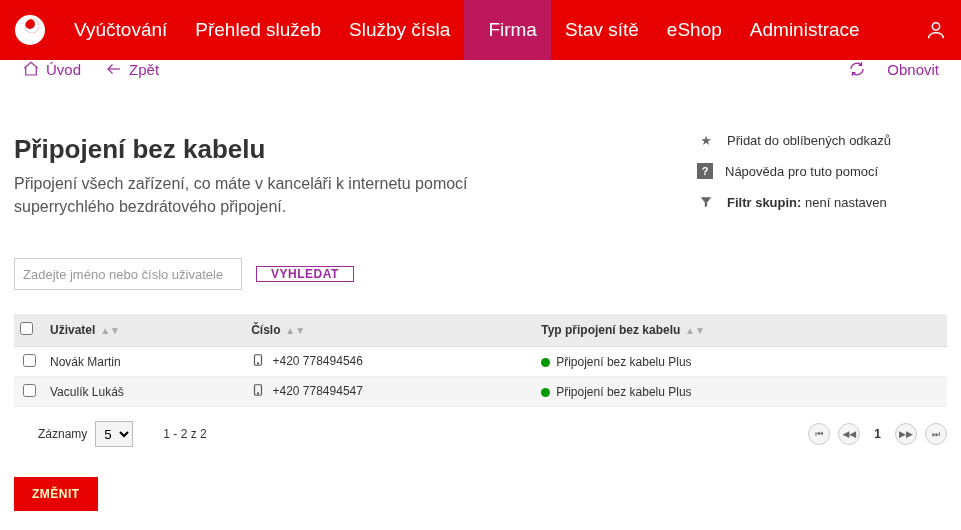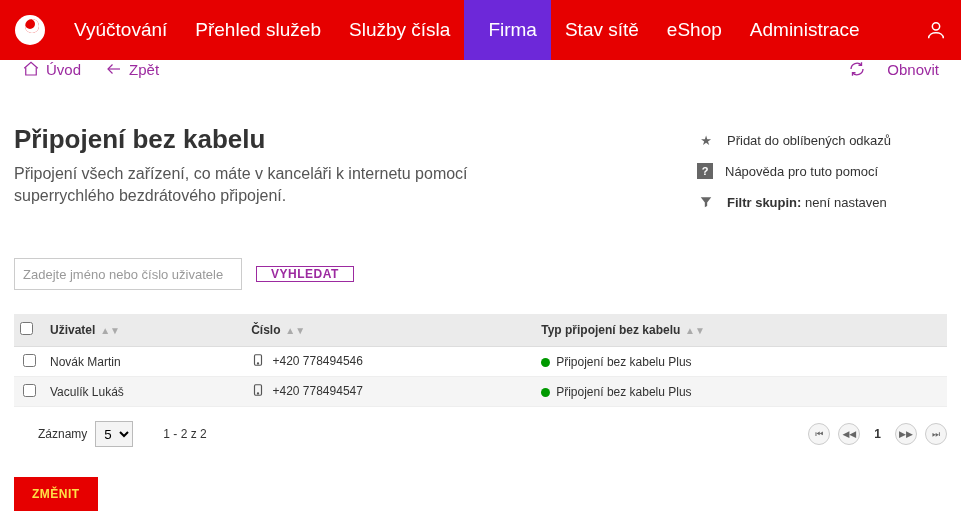--- a/index.html
+++ b/index.html
@@ -5,36 +5,36 @@
   * { box-sizing: border-box; margin: 0; padding: 0; }
   body { font-family: Arial, Helvetica, sans-serif; font-size: 13px; color: #333; background: #fff; width: 961px; }
 
   
   .topnav { background: #e60000; height: 60px; display: flex; align-items: stretch; padding-left: 10px; justify-content: center; }
   .logo { width: 40px; display: flex; align-items: center; justify-content: center; }
   .logo-circle { width: 30px; height: 30px; border-radius: 50%; background: #fff; position: relative; }
   .logo-circle::after { content: ""; position: absolute; width: 14px; height: 14px; border-radius: 50%; background: #e60000; top: 4px; left: 10px; box-shadow: -2px -2px 0 2px #fff inset; }
   .nav-items { display: flex; align-items: stretch; margin-left: 10px; }
   .nav-item { display: flex; align-items: center; padding: 0 14px; color: #fff; font-size: 19px; cursor: pointer; white-space: nowrap; }
-  .nav-item.active { background: #6d28d9; padding-left: 24px; }
+  .nav-item.active { background: #be185d; padding-left: 24px; }
   .nav-spacer { flex: 1; }
   .nav-user { width: 50px; display: flex; align-items: center; justify-content: center; color: #fff; cursor: pointer; }
   .user-svg { width: 22px; height: 22px; stroke: #fff; stroke-width: 1.6; fill: none; }
 
   
   .utilbar { display: flex; align-items: flex-start; height: 48px; padding: 0 22px; color: #9c2aa0; font-size: 15px; }
   .util-link { display: flex; align-items: center; gap: 6px; cursor: pointer; color: #9c2aa0; margin-right: 24px; }
   .util-link svg { width: 18px; height: 18px; stroke: #9c2aa0; fill: none; stroke-width: 1.6; }
   .util-spacer { flex: 1; }
   .util-right { display: flex; align-items: center; gap: 21px; cursor: pointer; color: #9c2aa0; }
   .util-right svg { width: 18px; height: 18px; stroke: #9c2aa0; fill: none; stroke-width: 1.8; }
 
   
   .content { padding: 0 14px 20px; }
-  .head-row { display: flex; align-items: flex-start; padding-top: 16px; }
+  .head-row { display: flex; align-items: flex-end; padding-top: 16px; }
   .head-left { flex: 1; padding-right: 40px; }
   .page-title { font-size: 26px; font-weight: bold; color: #333; margin-bottom: 8px; }
   .page-desc { font-size: 16px; color: #555; line-height: 1.4; max-width: 500px; }
   .side-links { width: 250px; }
   .side-link { display: flex; align-items: center; gap: 12px; padding: 7px 0; font-size: 13px; color: #333; cursor: pointer; }
   .side-link .ic { width: 18px; height: 18px; display: inline-flex; align-items: center; justify-content: center; color: #666; }
   .side-link strong { font-weight: bold; }
 
   
   .search-row { display: flex; align-items: center; gap: 14px; margin-top: 40px; }
@@ -59,21 +59,21 @@
   .paging { display: flex; align-items: center; margin-top: 14px; font-size: 12px; margin-left: 24px; }
   .paging .lbl { margin-right: 8px; }
   .paging select { height: 26px; border: 1px solid #bbb; background: #f4f4f4; padding: 0 4px; cursor: pointer; }
   .paging .range { margin-left: 30px; }
   .paging-spacer { flex: 1; }
   .pg-btns { display: flex; align-items: center; gap: 8px; }
   .pg-btn { width: 22px; height: 22px; border: 1px solid #ccc; border-radius: 50%; background: #f5f5f5; display: flex; align-items: center; justify-content: center; font-size: 9px; color: #666; cursor: pointer; }
   .pg-num { font-weight: bold; font-size: 12px; padding: 0 6px; }
 
   
-  .change-btn { margin-top: 30px; height: 34px; padding: 8px 18px; background: #e60000; color: #fde047; border: none; font-size: 12px; font-weight: bold; letter-spacing: 0.5px; cursor: pointer; }
+  .change-btn { margin-top: 30px; height: 34px; padding: 8px 18px; background: #e60000; color: #fef9c3; border: none; font-size: 12px; font-weight: bold; letter-spacing: 0.5px; cursor: pointer; }
 </style>
 </head>
 <body>
 
 <div class="topnav">
   <div class="logo">
     <div class="logo-circle"></div>
   </div>
   <div class="nav-items">
     <div class="nav-item">Vyúčtování</div>

